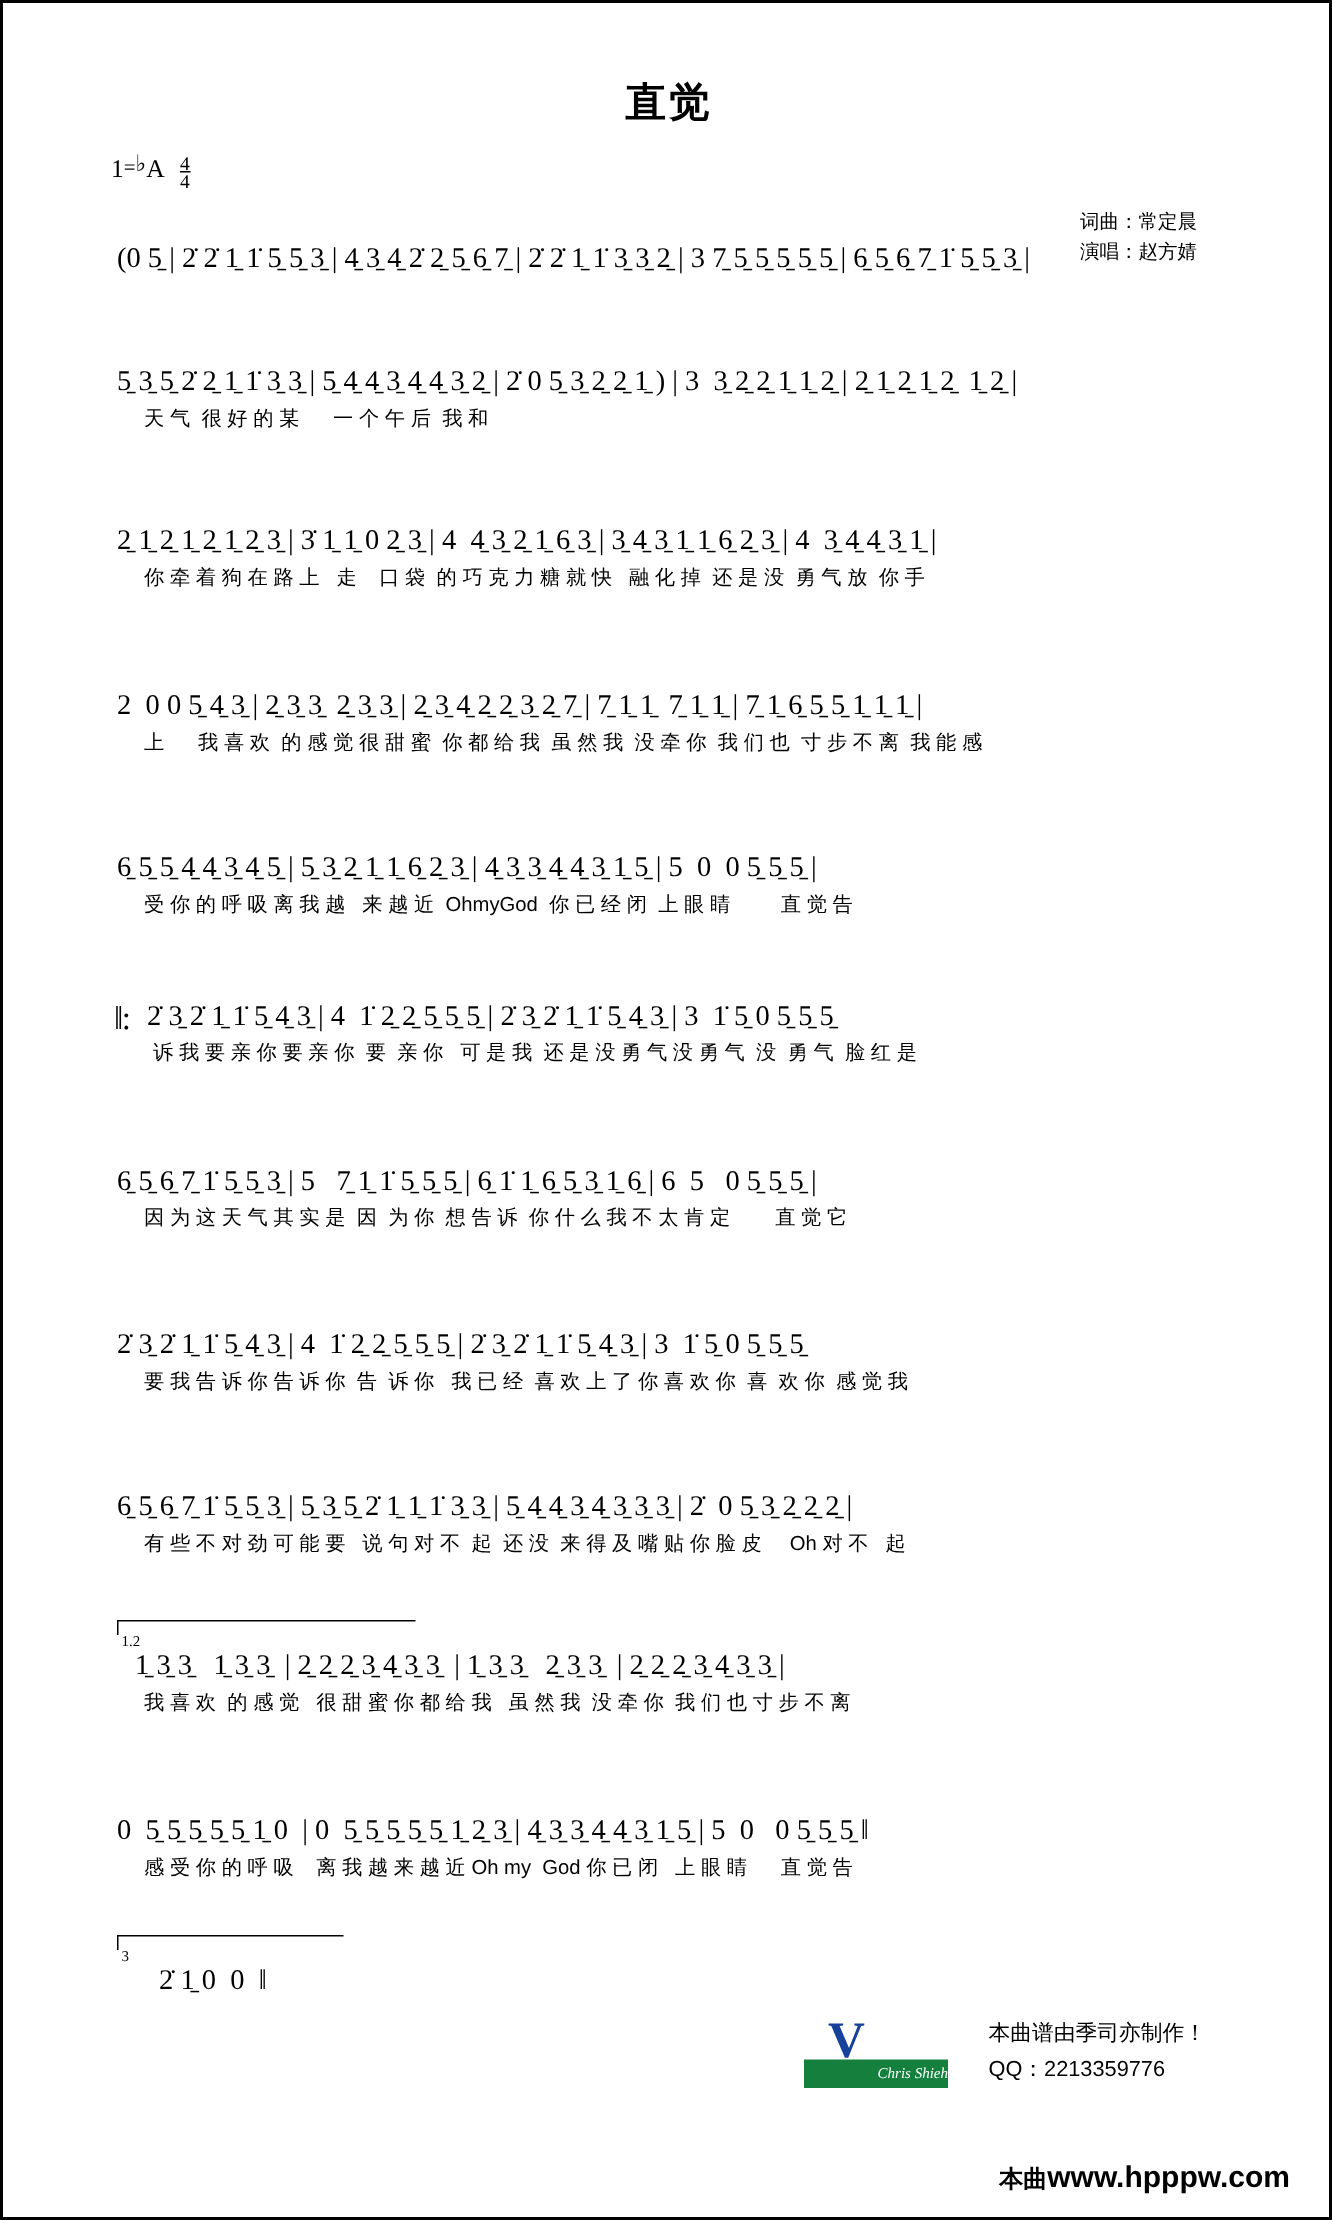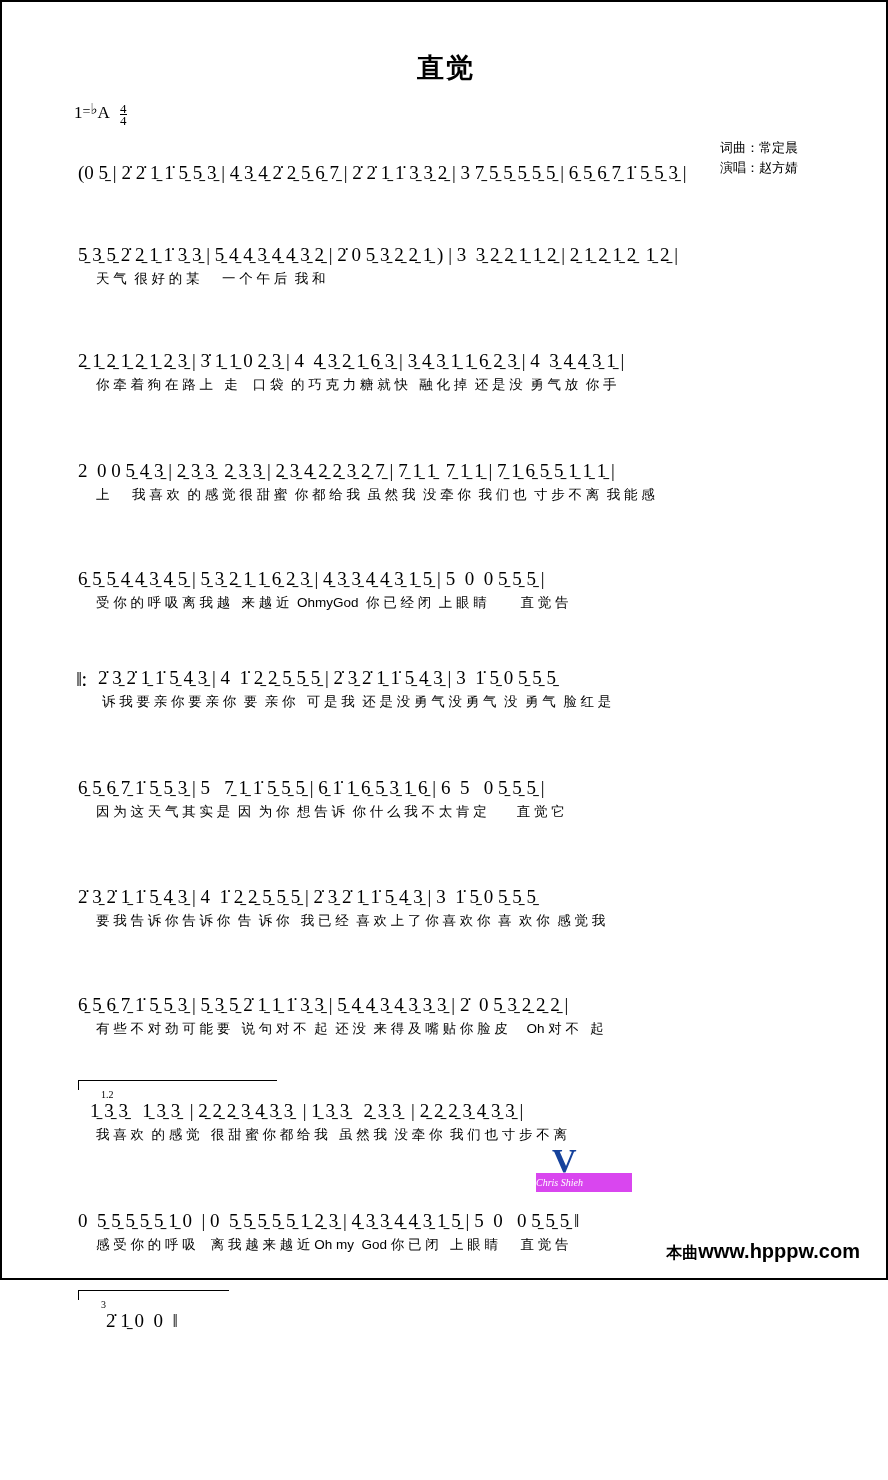--- a/index.html
+++ b/index.html
@@ -11,21 +11,21 @@
     width: 888px;
     height: 1480px;
     position: relative;
     font-family: "Liberation Sans", sans-serif;
     color: #000000;
     overflow: hidden;
   }
   .sheet {
     position: relative;
     width: 888px;
-    height: 1280px;
+    height: 1480px;
     box-sizing: border-box;
     border: 2px solid #000;
     background: #fff;
   }
   .title {
     position: absolute;
     top: 48px;
     left: 0;
     width: 888px;
     text-align: center;
@@ -107,25 +107,25 @@
     font-weight: bold;
     color: #16429c;
     font-family: "Liberation Serif", serif;
   }
   .stamp .bar {
     position: absolute;
     left: 0;
     bottom: 2px;
     width: 96px;
     height: 19px;
-    background: #d946ef;
+    background: #15803d;
     color: #fff;
     font-size: 10px;
     font-style: italic;
-    text-align: left;
+    text-align: right;
     line-height: 19px;
     font-family: "Liberation Serif", serif;
   }
   .site {
     position: absolute;
     right: 26px;
     bottom: 14px;
     font-size: 16px;
     font-weight: bold;
     margin-left: 44px;
@@ -137,21 +137,21 @@
     font-family: "Liberation Serif", serif;
   }
   .ending .line {
     position: absolute;
     top: 0;
     left: 0;
     height: 9px;
     border-left: 1.6px solid #000;
     border-top: 1.6px solid #000;
   }
-  .ending .lbl { position: absolute; top: 9px; left: 3px; margin-left: 20px; }
+  .ending .lbl { position: absolute; top: 9px; left: 3px; }
   .repeat-open {
     position: absolute;
     left: 74px;
     font-size: 22px;
     font-family: "Liberation Serif", serif;
     letter-spacing: -1px;
   }
 </style>
 </head>
 <body>
@@ -239,16 +239,20 @@
   </div>
   <div class="system" style="top:1308px;">
     <div class="notes" style="padding-left:104px;">2̇ 1̱ 0  0  ‖</div>
   </div>
 
   <div class="stamp">
     <div class="v">V</div>
     <div class="bar">Chris Shieh</div>
   </div>
 
+  <div class="footer-note">
+    <div>本曲谱由季司亦制作！</div>
+    <div>QQ：2213359776</div>
+  </div>
 
   <div class="site"><span>本曲</span><span class="www">www.hpppw.com</span></div>
 
 </div>
 
 </body></html>

